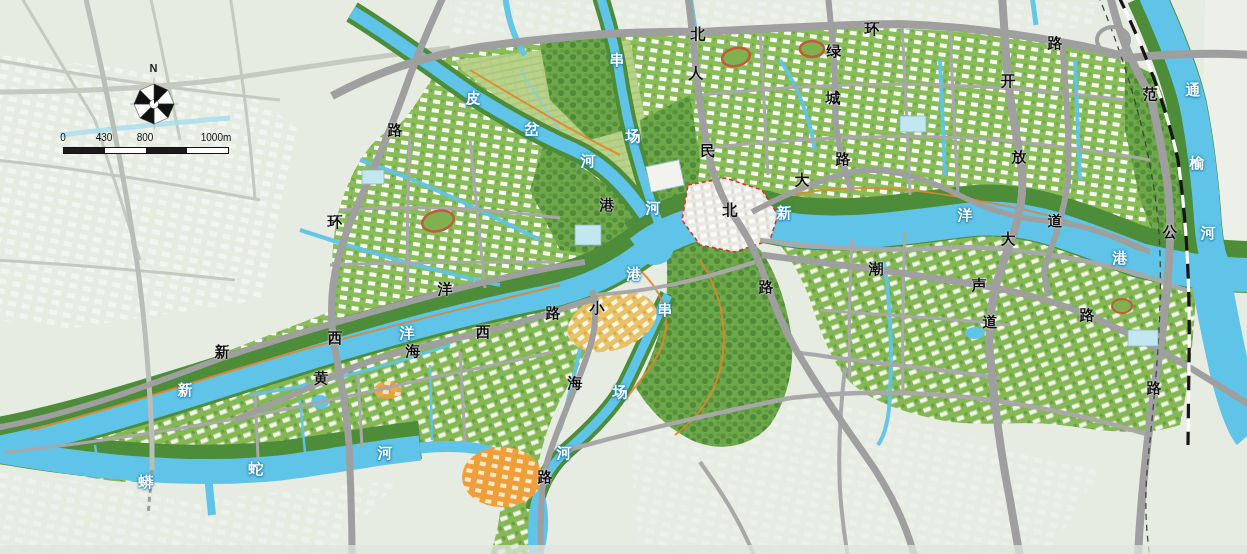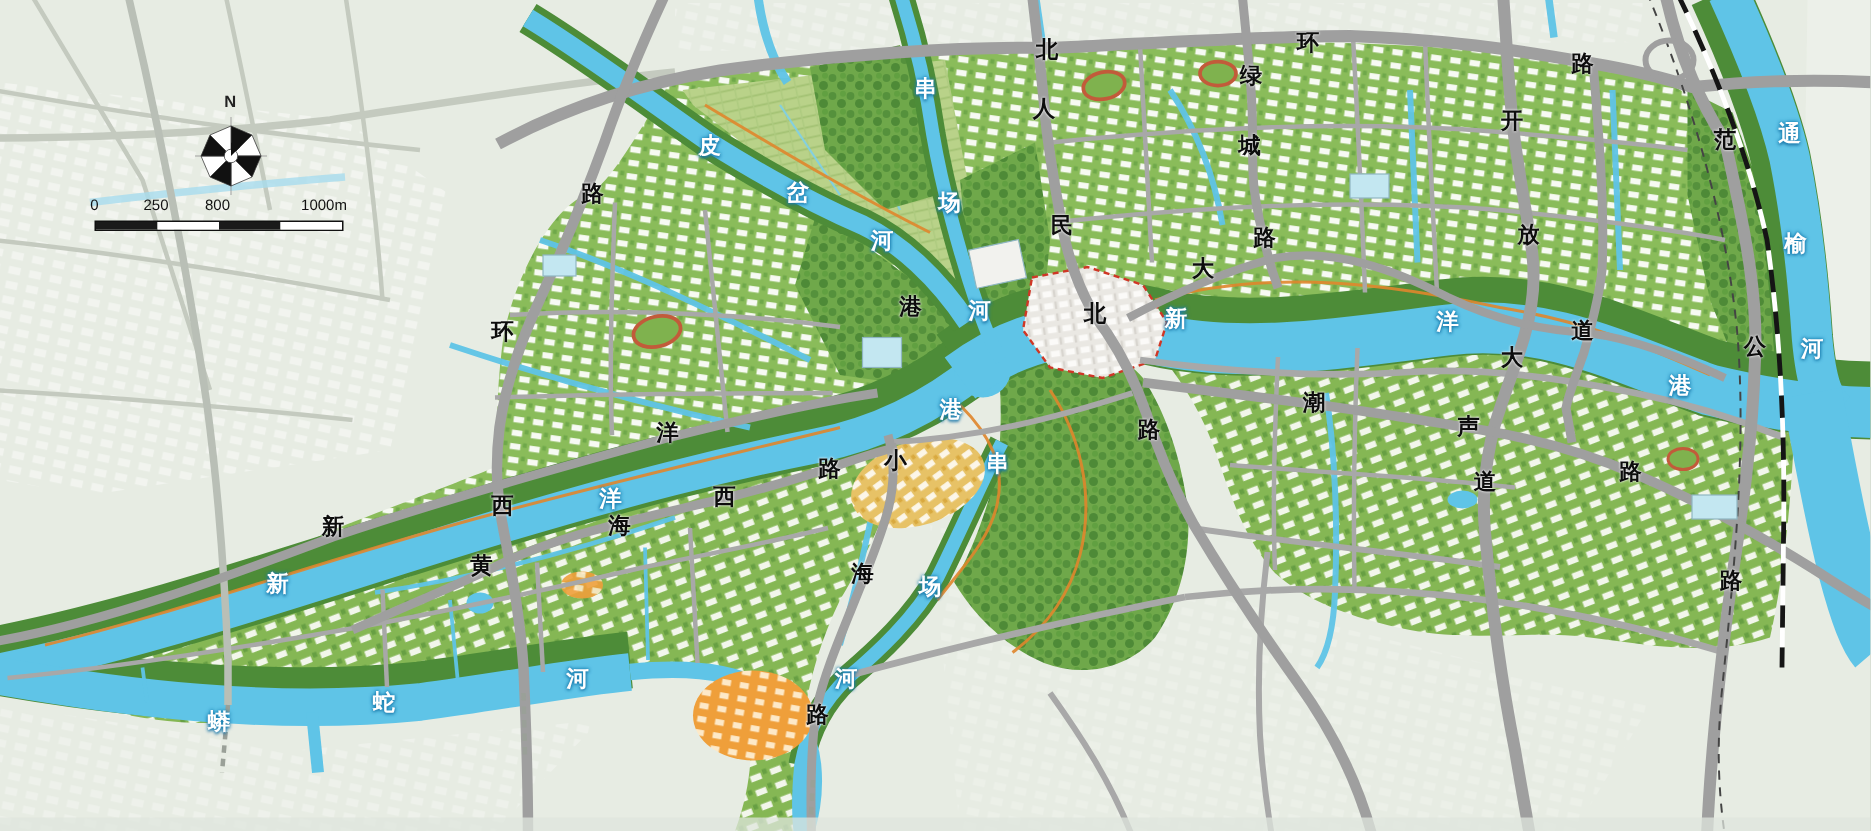--- a/index.html
+++ b/index.html
@@ -323,21 +323,21 @@
       <path d="M26,28 L6,28 L12,14 Z" fill="#111"></path>
       <path d="M26,28 L12,14 L26,8 Z" fill="#fff"></path>
       <circle cx="26" cy="28" r="4.5" fill="#fff"></circle>
       <path d="M26,28 L26,19 L32,22 Z" fill="#111" stroke="none"></path>
     </g>
   </svg>
 </div>
 
 <div id="scalebar">
   <span class="tick" style="left:-13px">0</span>
-  <span class="tick" style="left:28px">250</span>
+  <span class="tick" style="left:28px">430</span>
   <span class="tick" style="left:69px">800</span>
   <span class="tick" style="left:140px">1000m</span>
   <div class="bar">
     <div class="seg b"></div>
         <div class="seg w"></div>
         <div class="seg b"></div>
         <div class="seg w"></div>
   </div>
 </div>
 

